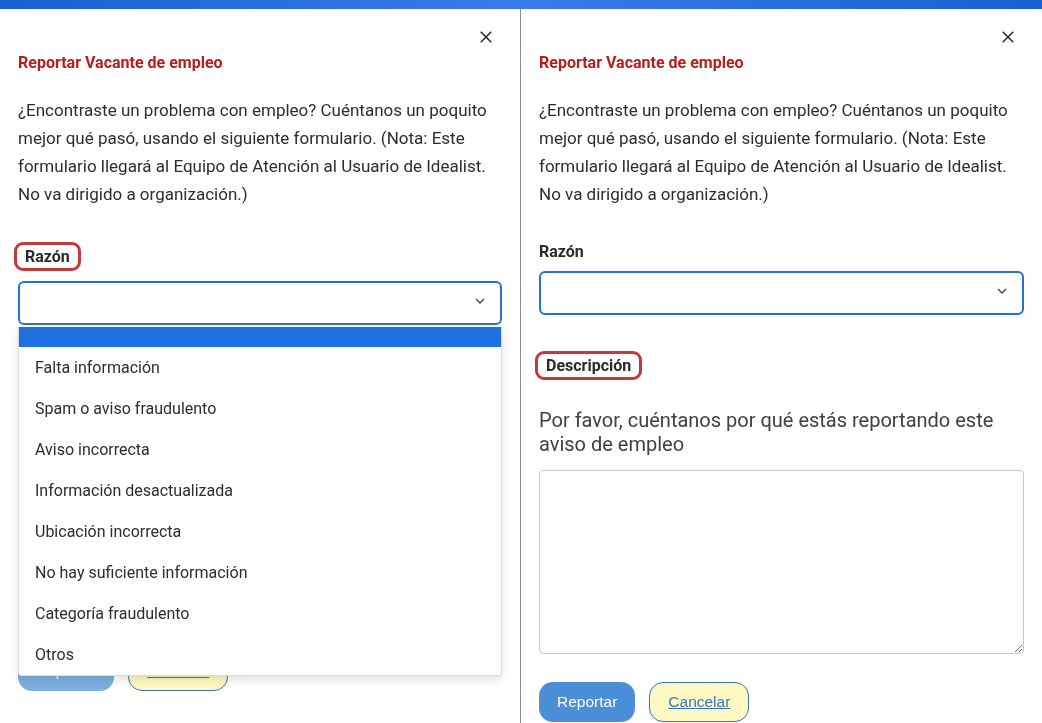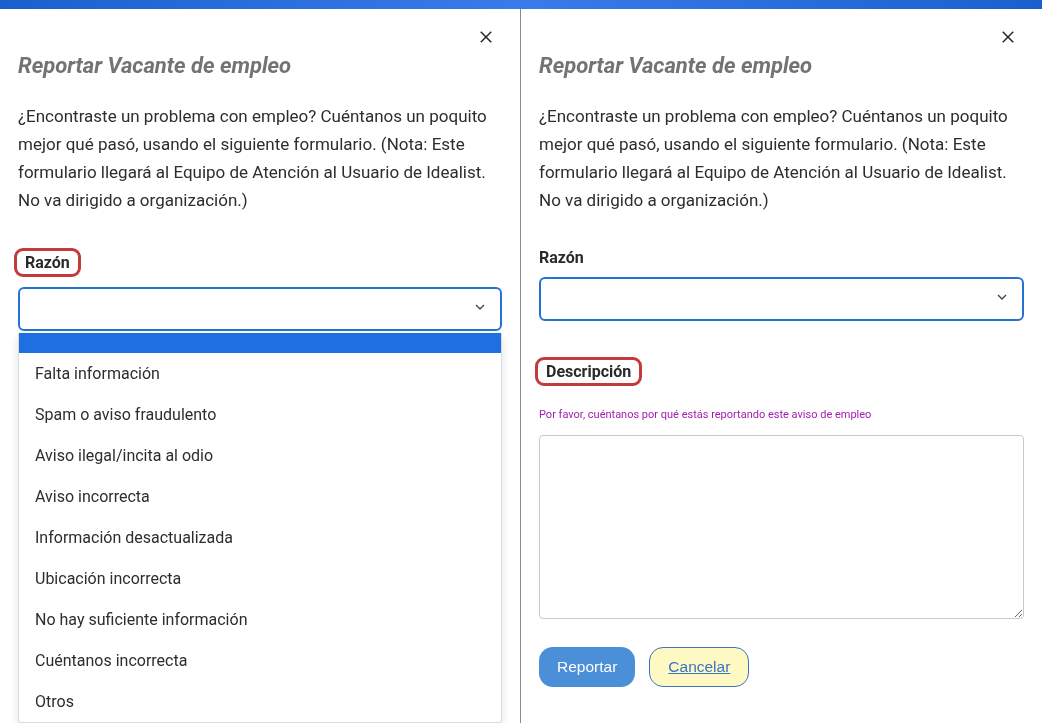--- a/index.html
+++ b/index.html
@@ -31,26 +31,25 @@
     right: 20px;
     width: 28px;
     height: 28px;
     display: flex;
     align-items: center;
     justify-content: center;
     cursor: pointer;
   }
   .close svg { width: 18px; height: 18px; stroke: #242424; stroke-width: 2; }
   .title {
-    font-size: 22px;
+    font-size: 16px;
     font-weight: 700;
-    color: #737373;
+    color: #b91c1c;
     margin-top: 32px;
     margin-bottom: 24px;
-    font-style: italic;
   }
   .intro {
     font-size: 17px;
     line-height: 1.65;
     color: #2d2d2d;
     margin-bottom: 34px;
     max-width: 480px;
   }
   .label {
     display: inline-block;
@@ -107,23 +106,23 @@
     height: 20px;
     background: #1e6fe0;
   }
   .dropdown .opt {
     padding: 11px 16px;
     font-size: 16px;
     color: #2d2d2d;
     cursor: pointer;
   }
   .sub-label {
-    font-size: 11px;
-    color: #a21caf;
-    margin-top: 12px;
+    font-size: 20px;
+    color: #404040;
+    margin-top: 18px;
     margin-bottom: 14px;
   }
   .section2 { margin-top: 36px; }
   textarea.desc {
     width: 100%;
     height: 184px;
     border: 1px solid #c9c9c9;
     border-radius: 4px;
     padding: 10px;
     font-size: 15px;
@@ -195,26 +194,25 @@
       <span class="chevron">
         <svg viewBox="0 0 24 24">
             <polyline points="6 9 12 15 18 9"></polyline>
           </svg>
       </span>
 
       <div class="dropdown">
         <div class="opt-blank"></div>
         <div class="opt">Falta información</div>
         <div class="opt">Spam o aviso fraudulento</div>
-        <div class="opt">Aviso ilegal/incita al odio</div>
         <div class="opt">Aviso incorrecta</div>
         <div class="opt">Información desactualizada</div>
         <div class="opt">Ubicación incorrecta</div>
         <div class="opt">No hay suficiente información</div>
-        <div class="opt">Cuéntanos incorrecta</div>
+        <div class="opt">Categoría fraudulento</div>
         <div class="opt">Otros</div>
       </div>
     </div>
 
     <div class="actions-left">
       <button class="btn btn-primary faded">Reportar</button>
       <button class="btn btn-secondary">Cancelar</button>
     </div>
   </div>
 

